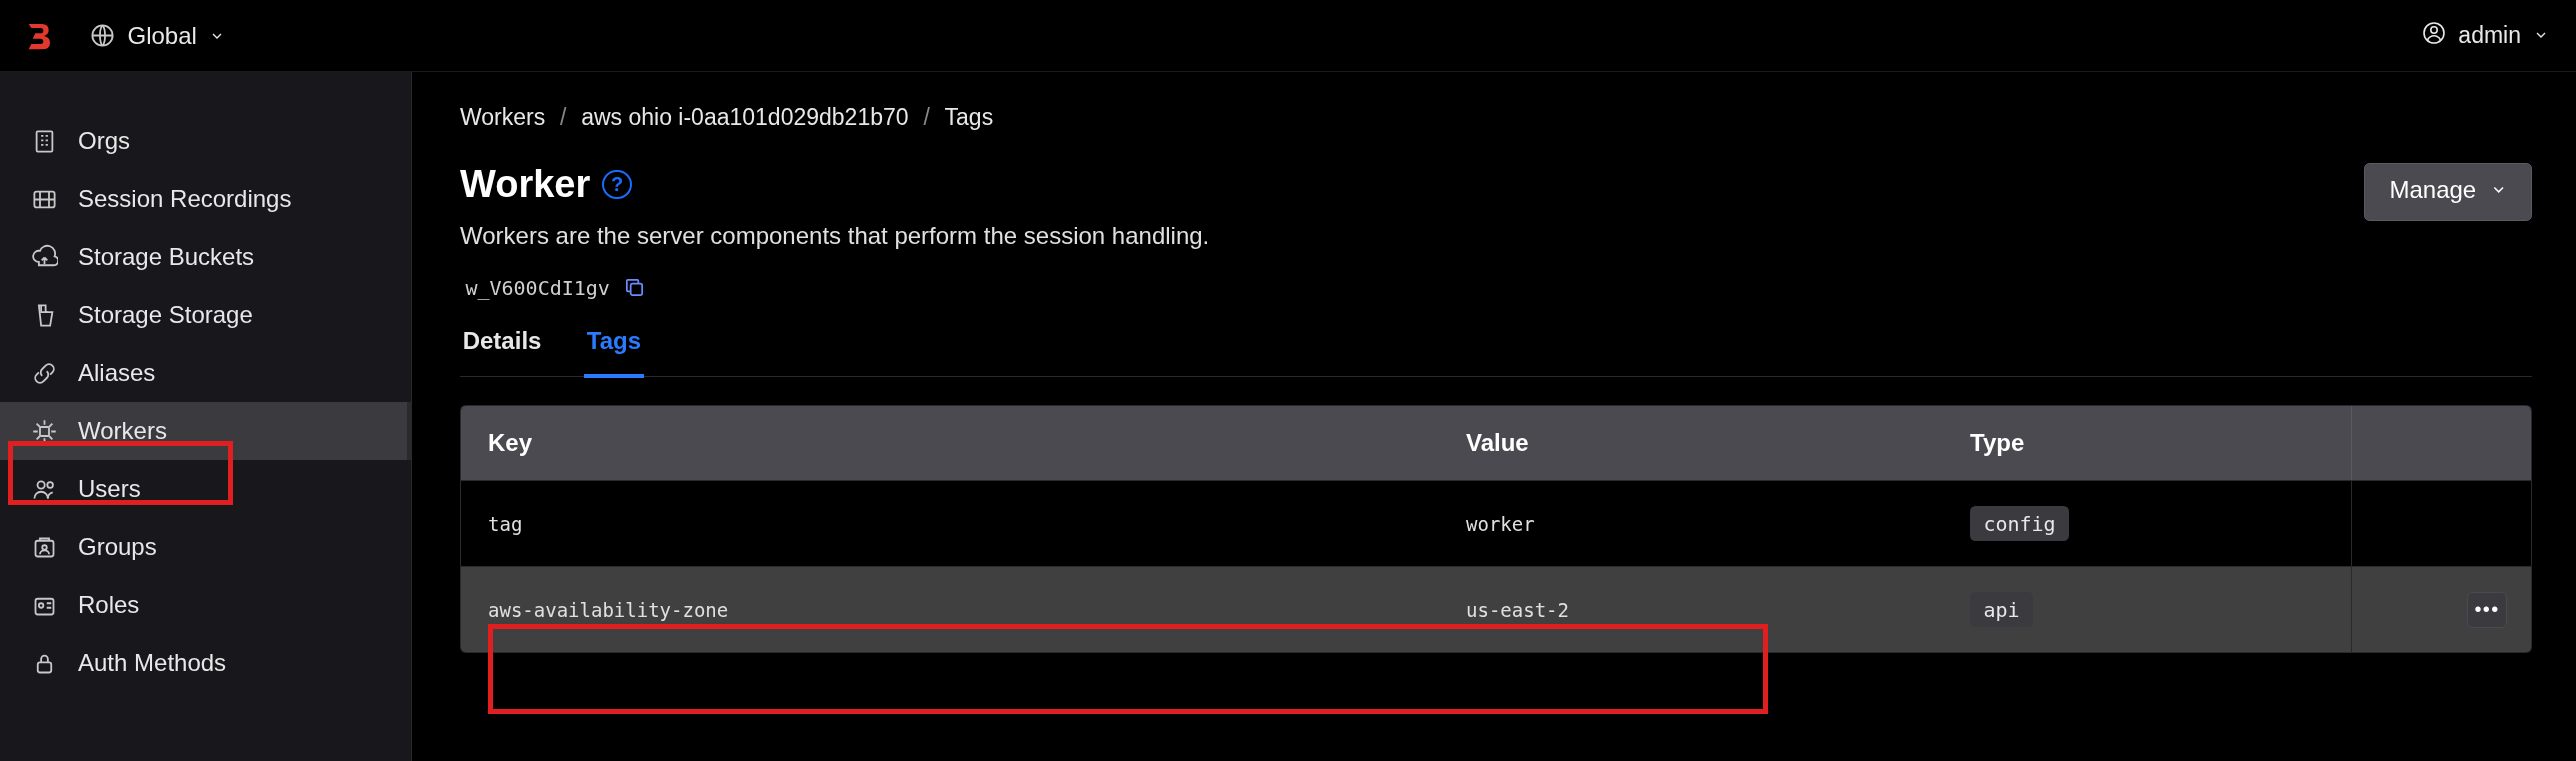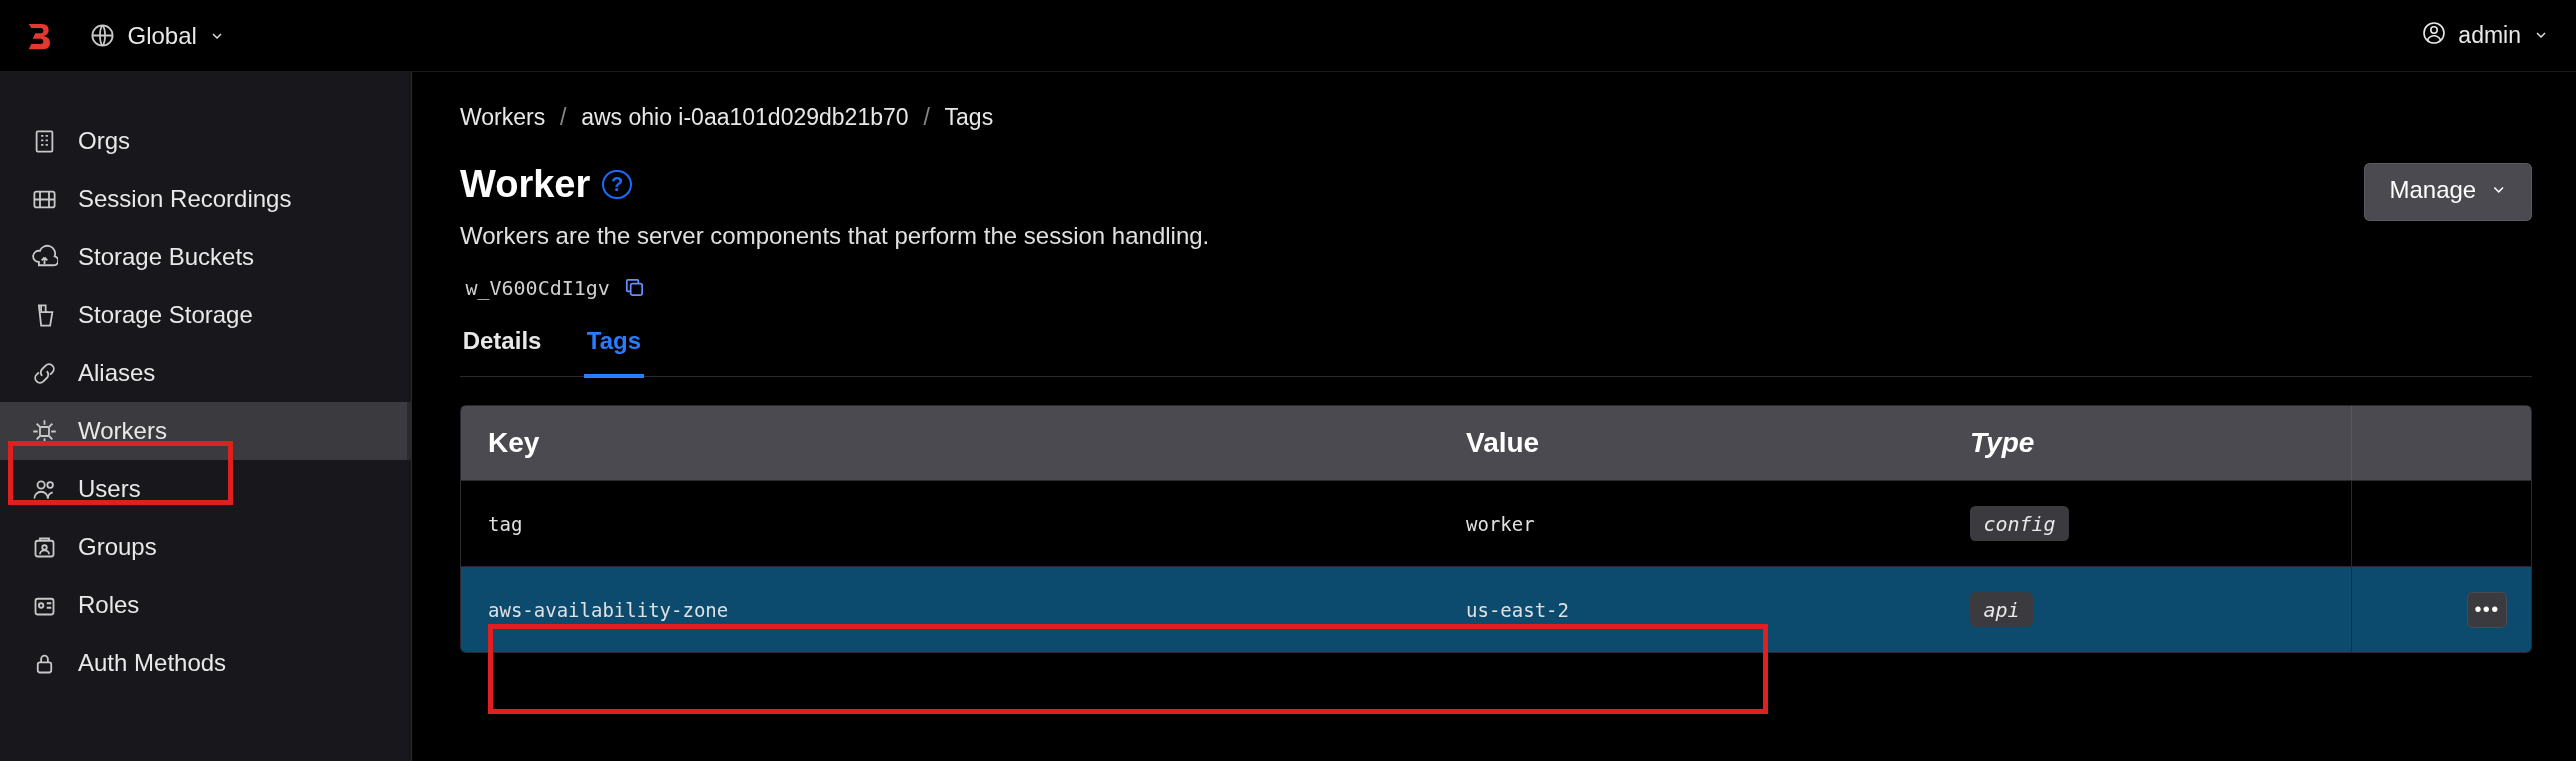--- a/index.html
+++ b/index.html
@@ -70,28 +70,28 @@
 
   .tabs { display: flex; gap: 40px; border-bottom: 1.3px solid #2a2a2e; margin-bottom: 28px; }
   .tab { padding: 0 2.7px 19px 2.7px; font-size: 24px; font-weight: 600; color: #e8e8e8; cursor: pointer; }
   .tab.active { color: #2a7bff; border-bottom: 4px solid #2a7bff; margin-bottom: -1.3px; }
 
   
   .table-wrap { border: 1.3px solid #2a2a2e; border-radius: 5.4px; overflow: hidden; }
   .thead { background: #4a4a50; display: flex; height: 74px; align-items: center; }
   .trow  { display: flex; height: 86px; align-items: center; border-top: 1.3px solid #2a2a2e;
            background: #000; }
-  .trow.hover { background: #0c4a6e; }
+  .trow.hover { background: #404040; }
   .cell-key   { width: 978px; padding-left: 27px; }
   .cell-value { width: 504px;  padding-left: 27px; }
-  .cell-type  { width: 408px;  padding-left: 27px; font-style: italic; }
+  .cell-type  { width: 408px;  padding-left: 27px; }
   .cell-actions { flex: 1; padding-right: 24px; display: flex; justify-content: flex-end;
                   border-left: 1.3px solid #2a2a2e; height: 100%; align-items: center; }
   .thead .cell-actions { border-left: 1.3px solid #5a5a60; }
-  .th { font-size: 28px; font-weight: 700; color: #fff; }
+  .th { font-size: 24px; font-weight: 700; color: #fff; }
   .td { font-size: 19px; color: #e0e0e0;
         font-family: ui-monospace, "SF Mono", Menlo, Consolas, monospace; }
   .type-pill { display: inline-block; padding: 5.4px 13.4px; background: #3a3a3f; border-radius: 5.4px;
                color: #e8e8e8; font-size: 20px;
                font-family: ui-monospace, "SF Mono", Menlo, Consolas, monospace; }
 
   .row-actions-btn { width: 40px; height: 36px; background: #3a3a3f; border: 1.3px solid #4a4a50;
                      border-radius: 5.4px; display: flex; align-items: center; justify-content: center;
                      cursor: pointer; color: #fff; font-size: 20px; letter-spacing: 1.3px; }
 

